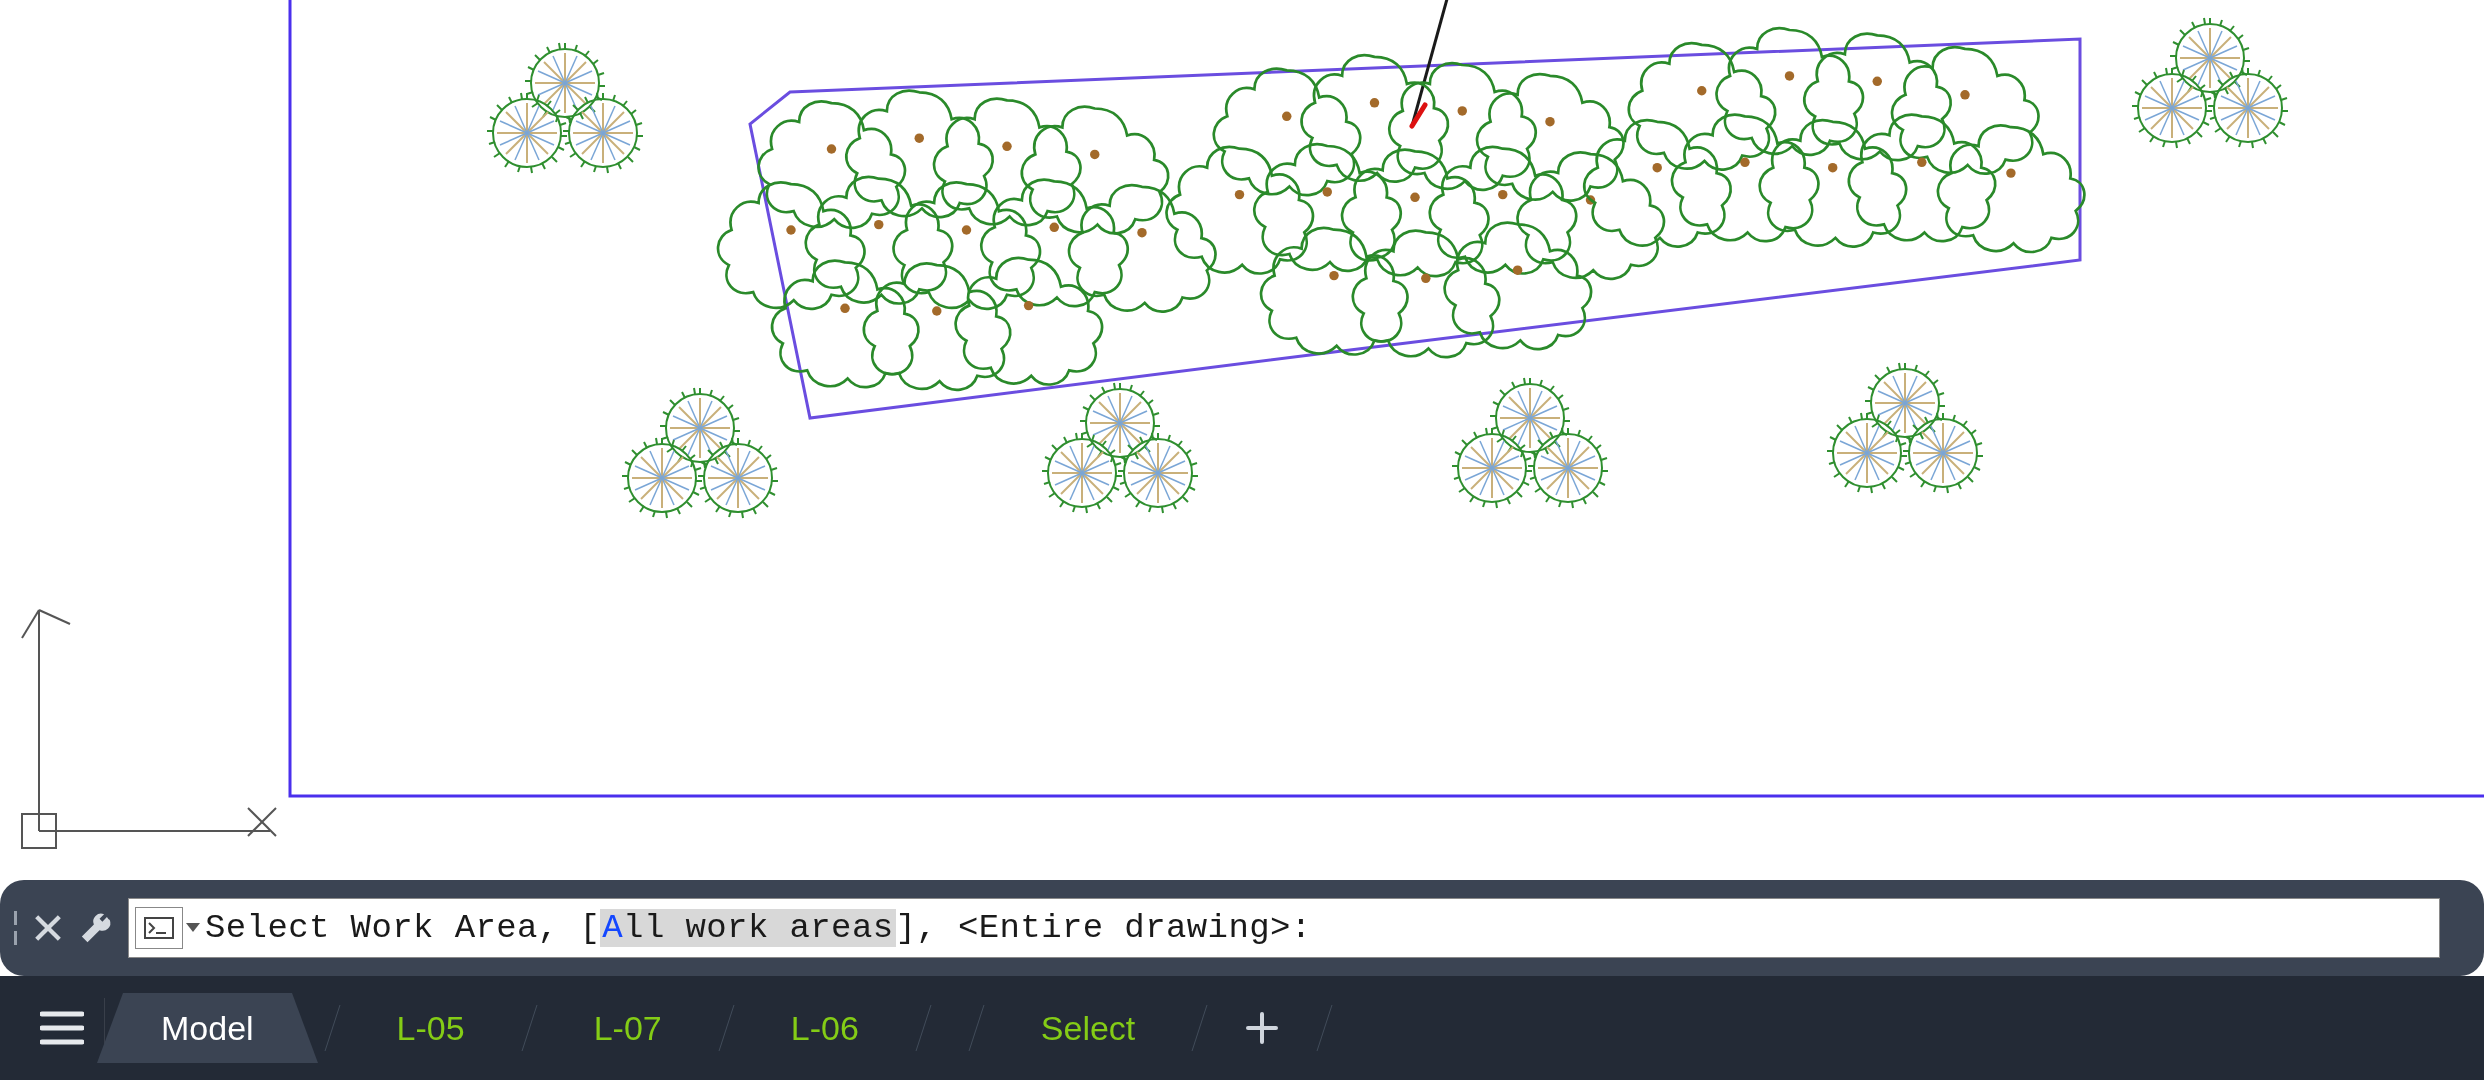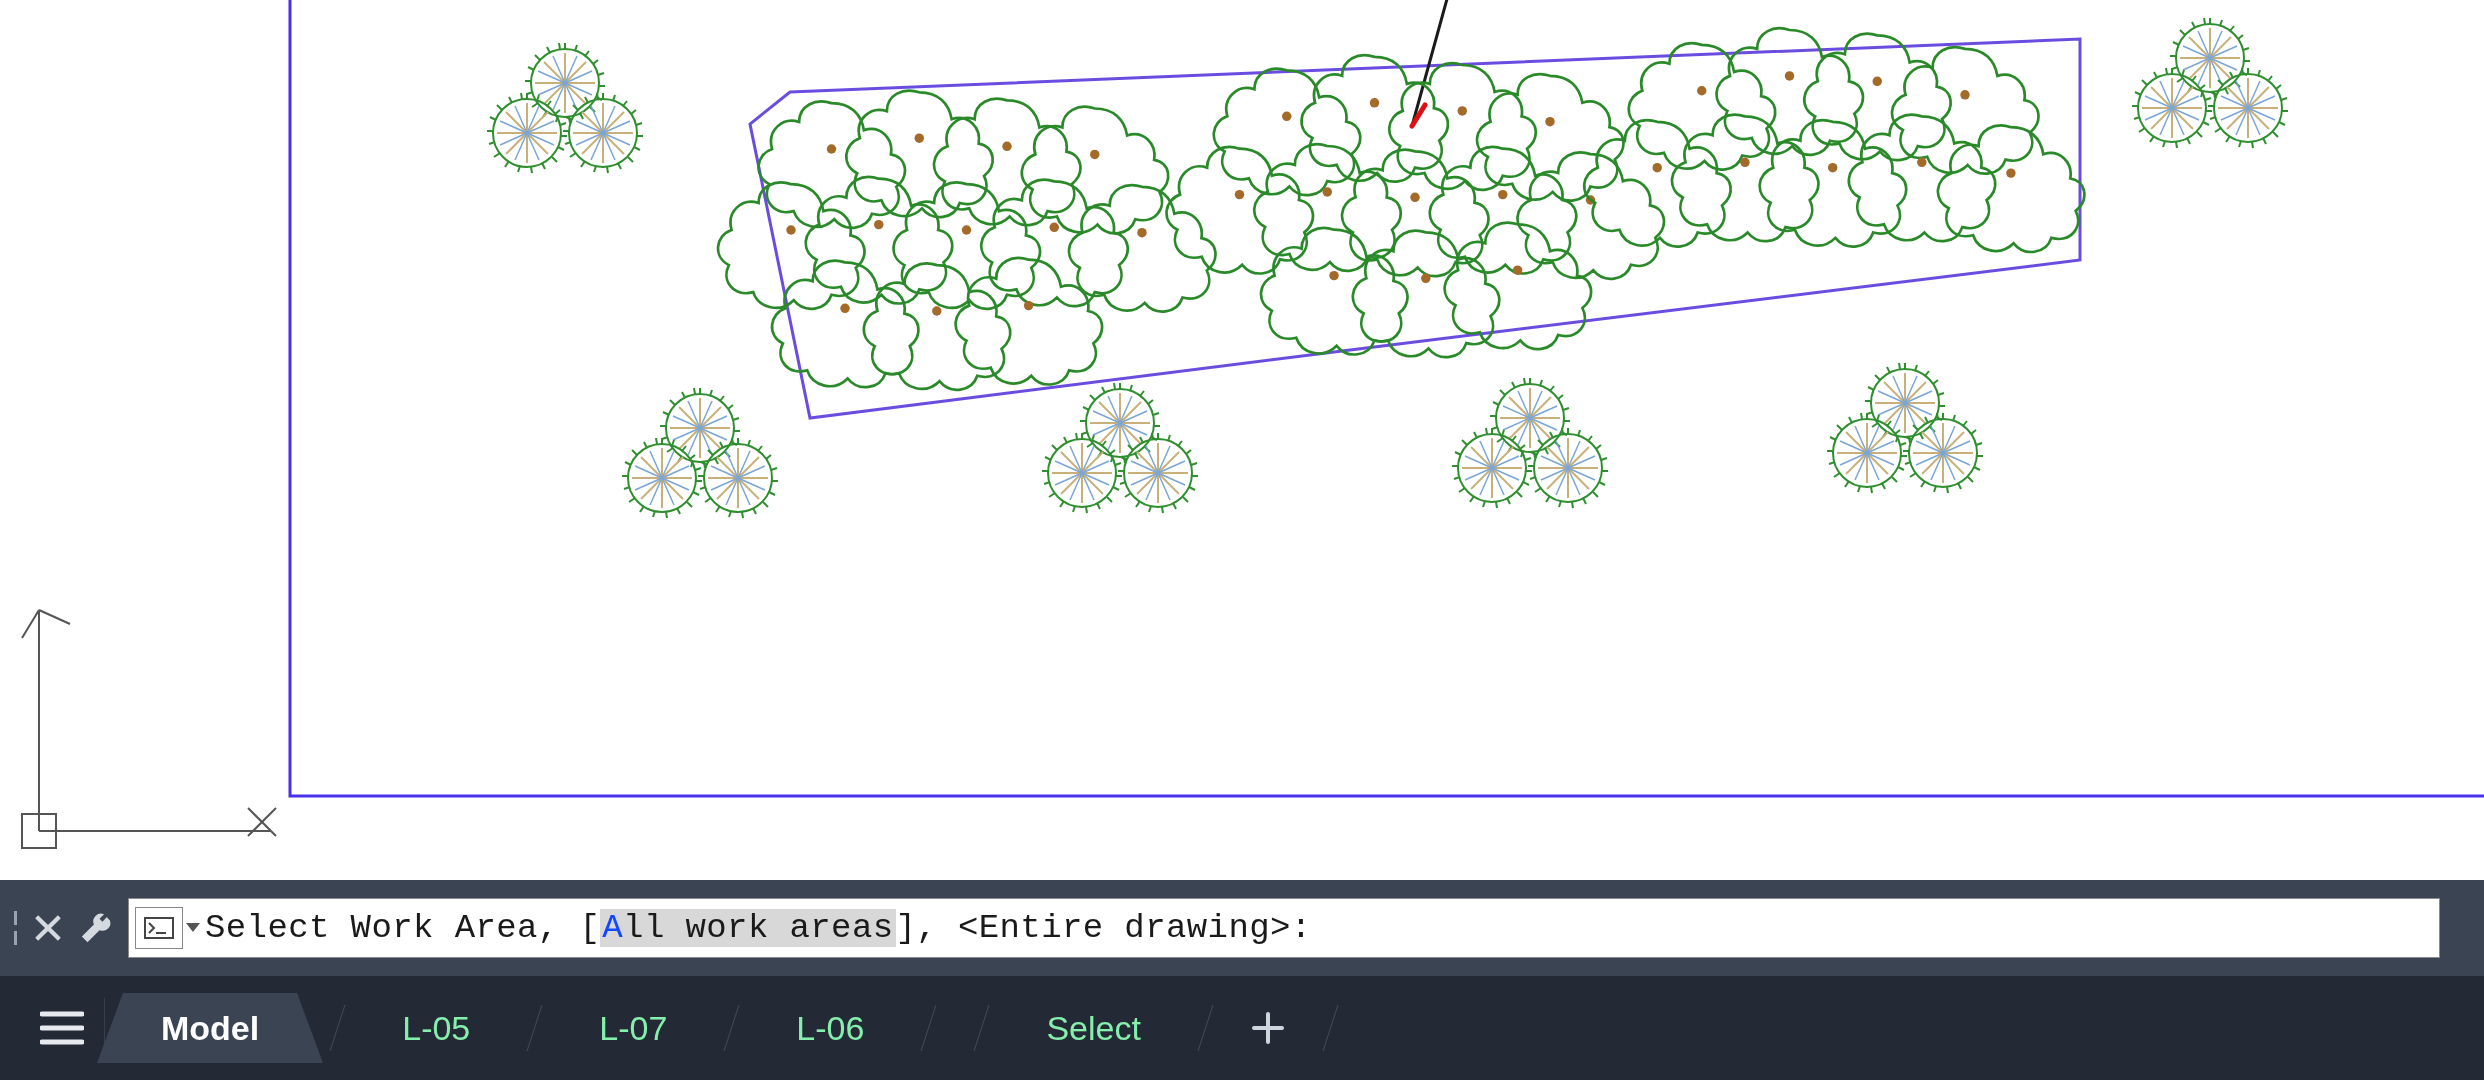--- a/index.html
+++ b/index.html
@@ -1,37 +1,37 @@
 <!DOCTYPE html>
 <html><head>
 <meta charset="utf-8">
 <style>
   html,body{margin:0;padding:0;width:2484px;height:1080px;font-family:"Segoe UI",Arial,sans-serif;background:#fff;overflow:hidden;}
   
   #canvas-wrap{position:absolute;left:0;top:0;width:2484px;height:880px;background:#fff;}
   #canvas-wrap svg{position:absolute;left:0;top:0;}
   
-  #cmdbar{position:absolute;left:0;top:880px;width:2484px;height:96px;background:#3b4453;display:flex;align-items:center;}
+  #cmdbar{position:absolute;left:0;top:880px;width:2484px;height:96px;background:#3b4453;display:flex;align-items:center;border-radius:24px;}
   #cmdbar .grip{width:18px;height:96px;display:flex;flex-direction:column;justify-content:center;align-items:center;gap:6px;margin-left:6px;}
   #cmdbar .grip span{width:3px;height:14px;background:#9aa2ad;display:block;}
   #cmdbar .close-icon, #cmdbar .wrench-icon{width:48px;height:48px;display:flex;align-items:center;justify-content:center;color:#d5dae0;cursor:pointer;}
   #cmdbar .close-icon svg, #cmdbar .wrench-icon svg{width:34px;height:34px;}
   .cmd-input-wrap{flex:0 0 auto;margin-left:8px;height:58px;width:2310px;background:#fff;border:1px solid #8a8a8a;display:flex;align-items:center;}
   .cmd-prefix{width:46px;height:40px;margin-left:6px;border:1px solid #888;display:flex;align-items:center;justify-content:center;background:#fff;}
   .cmd-prefix svg{width:30px;height:22px;}
   .cmd-dropdown{width:20px;height:40px;display:flex;align-items:center;justify-content:center;color:#555;cursor:pointer;}
   .cmd-text{font-family:"Consolas","Courier New",monospace;font-size:34px;letter-spacing:0.4px;color:#1a1a1a;white-space:pre;margin-left:2px;}
   .cmd-text .opt{background:#d8d8d8;padding:0 2px;}
   .cmd-text .hot{color:#1447ff;}
   
   #tabsbar{position:absolute;left:0;top:976px;width:2484px;height:104px;background:#232a36;display:flex;align-items:center;}
   #tabsbar .menu-icon{width:84px;height:60px;display:flex;align-items:center;justify-content:center;border-right:1px solid rgba(255,255,255,0.1);color:#e6e9ed;cursor:pointer;margin-left:20px;margin-right:18px;}
   #tabsbar .menu-icon svg{width:44px;height:36px;}
-  .tab{position:relative;height:70px;display:flex;align-items:center;padding:0 38px;color:#86efac;font-size:34px;cursor:pointer;}
-  .tab.active{background:#3b4453;color:#fff;font-weight:700;}
+  .tab{position:relative;height:70px;display:flex;align-items:center;padding:0 38px;color:#84cc16;font-size:34px;cursor:pointer;}
+  .tab.active{background:#3b4453;color:#fff;font-weight:400;}
   .tab.active::before{content:"";position:absolute;left:-26px;top:0;width:0;height:0;border-bottom:70px solid #3b4453;border-left:26px solid transparent;}
   .tab.active::after{content:"";position:absolute;right:-26px;top:0;width:0;height:0;border-bottom:70px solid #3b4453;border-right:26px solid transparent;}
   .tab-sep{width:1px;height:46px;background:#424c5a;transform:skewX(-18deg);margin:0 26px;}
   .tab-plus{color:#cfd5dd;display:flex;align-items:center;justify-content:center;height:70px;padding:0 18px;cursor:pointer;}
   .tab-plus svg{width:36px;height:36px;}
 </style>
 </head>
 <body>
 
 <div id="canvas-wrap">

